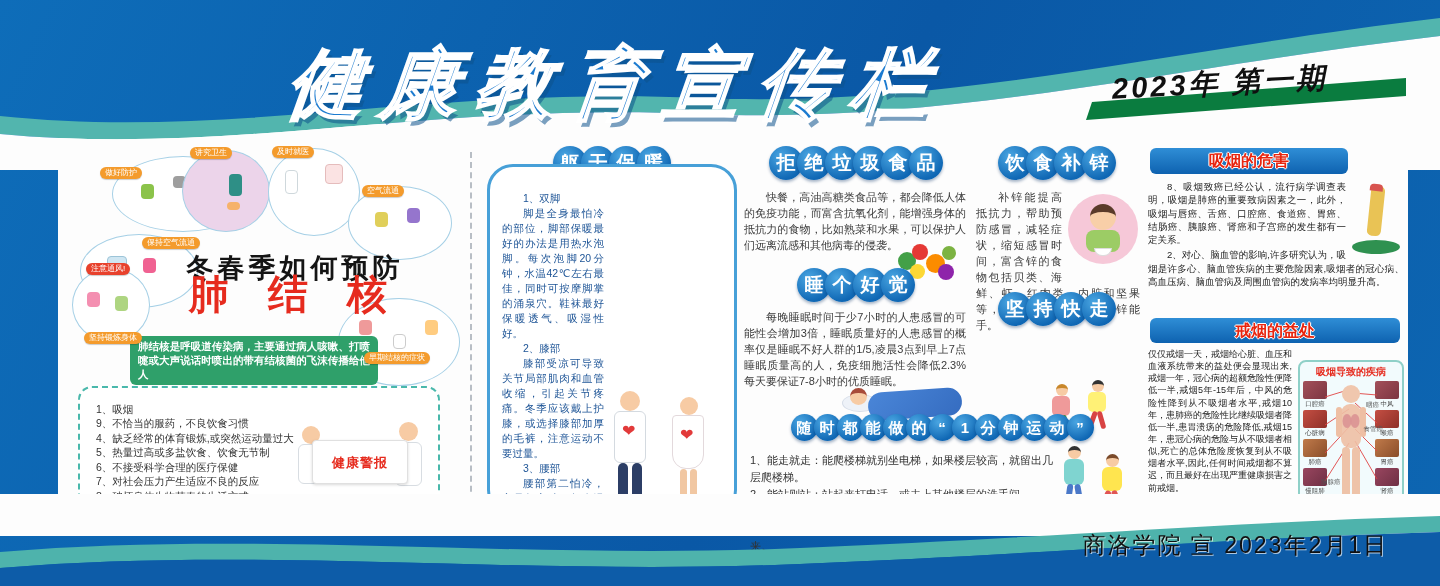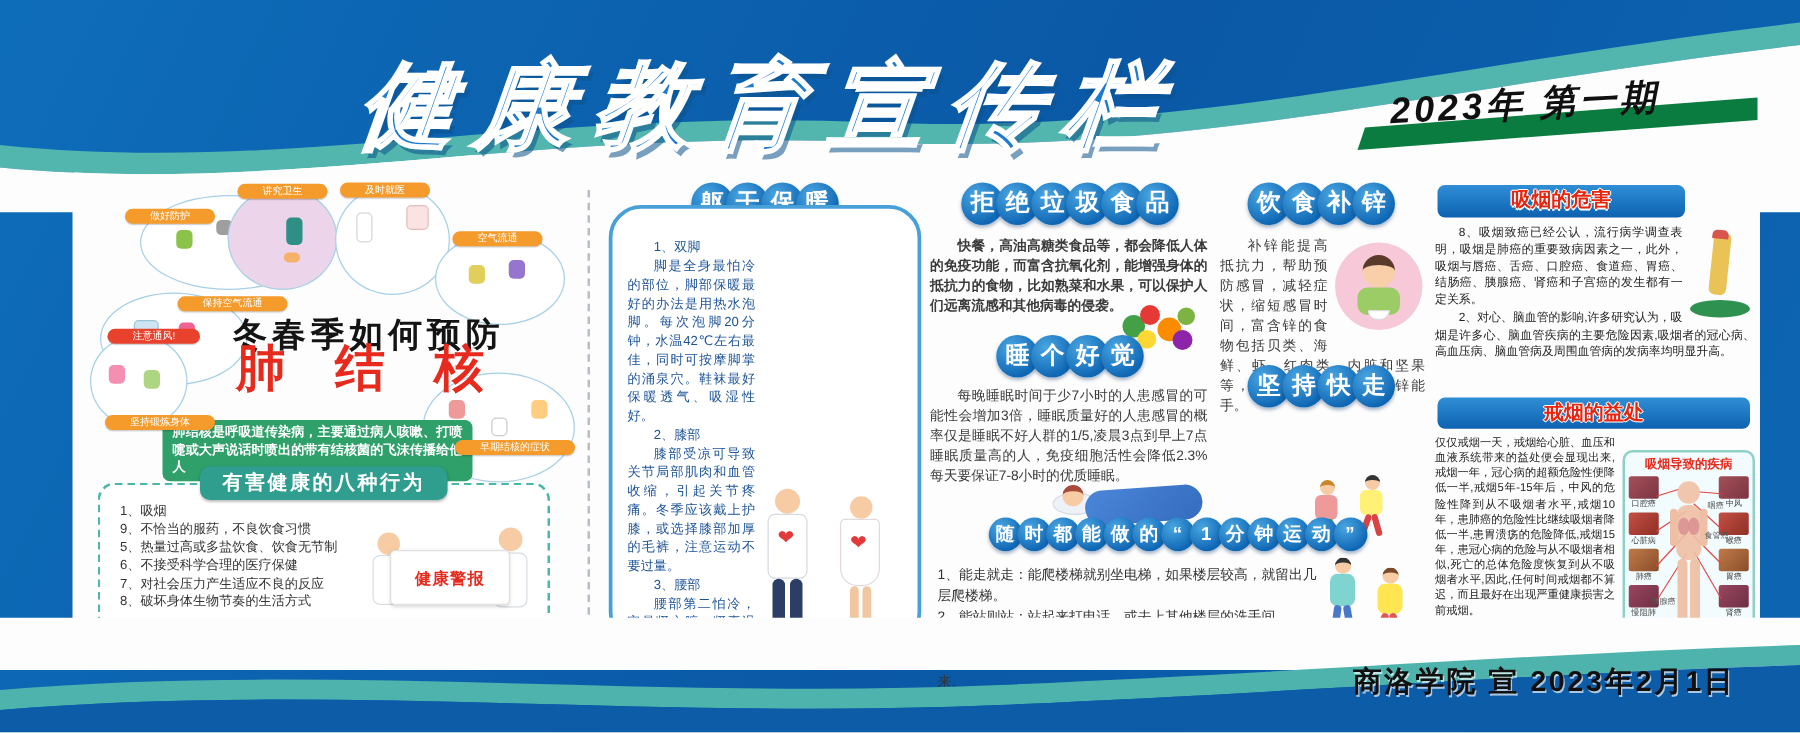--- a/index.html
+++ b/index.html
@@ -15,21 +15,21 @@
   .top-wave{position:absolute;left:0;top:0;z-index:2;pointer-events:none;}
   .bottom-wave{position:absolute;left:0;top:494px;z-index:4;pointer-events:none;}
 
   
   .main-title{position:absolute;left:288px;top:34px;width:840px;z-index:5;
     font-size:76px;font-weight:900;font-style:italic;letter-spacing:18px;white-space:nowrap;
     color:#1c7bd0;-webkit-text-stroke:2px #ffffff;
     text-shadow:4px 5px 0 rgba(13,82,140,.55);transform:skewX(-6deg);}
   .issue{position:absolute;left:1112px;top:64px;z-index:5;font-size:29px;font-weight:900;font-style:italic;
     letter-spacing:3px;color:#101010;transform:rotate(-3deg);white-space:nowrap;}
-  .footer-credit{position:absolute;right:52px;top:530px;z-index:6;font-size:23px;font-weight:700;
+  .footer-credit{position:absolute;right:52px;top:530px;z-index:6;font-size:23px;font-weight:400;
     color:#101010;letter-spacing:2px;text-shadow:1px 1px 0 rgba(255,255,255,.65);white-space:nowrap;}
 
   
   .divider{position:absolute;left:470px;top:152px;height:360px;border-left:2px dashed #b8bec5;z-index:3;}
 
   
   .hdr{position:absolute;display:flex;justify-content:center;z-index:3;}
   .hdr .cc{width:34px;height:34px;border-radius:50%;margin:0 -3px;text-align:center;line-height:34px;
     background:radial-gradient(circle at 35% 30%,#4aa6e2,#0f67b4 72%);color:#fff;font-weight:bold;font-size:19px;
     box-shadow:0 2px 3px rgba(10,50,100,.35);}
@@ -42,21 +42,21 @@
   .bar.harm{left:1150px;top:148px;width:198px;height:26px;font-size:16px;line-height:26px;}
   .bar.quit{left:1150px;top:318px;width:250px;height:25px;font-size:16px;line-height:25px;}
 
   
   .body-txt{position:absolute;z-index:3;color:#3a3a3a;font-size:11px;line-height:1.45;text-align:justify;}
   .body-txt p{margin:0;text-indent:2em;}
 
   
   .cloud{position:absolute;background:#fff;border:1.5px solid #a6d0e6;border-radius:50%;z-index:3;}
   .chip{position:absolute;z-index:4;background:#f49b2c;color:#fff;font-size:8px;line-height:1;
-    padding:2px 20px;border-radius:6px;white-space:nowrap;box-shadow:0 1px 1px rgba(0,0,0,.2);}
+    padding:2px 5px;border-radius:6px;white-space:nowrap;box-shadow:0 1px 1px rgba(0,0,0,.2);}
   .chip.red{background:#e8412c;margin-top:35px;}
   .mini{position:absolute;width:14px;}
   .mini .mh{width:9px;height:9px;border-radius:50%;background:#f7cba4;margin:0 auto;}
   .mini .mb{width:13px;height:15px;border-radius:4px;margin-top:1px;}
   .tb-prefix{position:absolute;left:150px;top:250px;width:290px;z-index:3;text-align:center;
     font-size:27px;font-weight:900;color:#141414;letter-spacing:4px;white-space:nowrap;}
   .tb-disease{position:absolute;left:168px;top:267px;width:254px;z-index:3;text-align:center;
     font-size:40px;font-weight:900;color:#e62b1e;letter-spacing:14px;white-space:nowrap;}
   .tb-banner{position:absolute;left:130px;top:336px;width:248px;z-index:3;background:#2fa06a;color:#fff;
     font-size:10.5px;font-weight:bold;line-height:1.35;border-radius:6px;padding:3px 8px;text-align:justify;}
@@ -189,24 +189,24 @@
     <span class="chip red" style="left:86px;top:228px;">注意通风!</span>
     <span class="chip" style="left:142px;top:237px;">保持空气流通</span>
     <span class="chip" style="left:84px;top:332px;">坚持锻炼身体</span>
     <span class="chip" style="left:364px;top:352px;">早期结核的症状</span>
 
     <div class="tb-prefix">冬春季如何预防</div>
     <div class="tb-disease">肺 结 核</div>
     <div class="tb-banner">肺结核是呼吸道传染病，主要通过病人咳嗽、打喷嚏或大声说话时喷出的带有结核菌的飞沫传播给他人</div>
 
     <div class="behaviors-box">
-      <div class="behaviors-title">有害健康的八种行为</div>
       <div class="behaviors-list">
           <div>1、吸烟</div>
           <div>9、不恰当的服药，不良饮食习惯</div>
+          <div>4、缺乏经常的体育锻炼,或突然运动量过大</div>
           <div>5、热量过高或多盐饮食、饮食无节制</div>
           <div>6、不接受科学合理的医疗保健</div>
           <div>7、对社会压力产生适应不良的反应</div>
           <div>8、破坏身体生物节奏的生活方式</div>
         </div>
       <div class="alert-cartoon">
         <span class="fh" style="left:6px;top:24px;width:18px;height:18px;"></span>
         <span class="fb" style="left:2px;top:42px;width:26px;height:40px;background:#fff;border:1px solid #d8dde2;"></span>
         <span class="fh" style="right:6px;top:20px;width:19px;height:19px;"></span>
         <span class="fb" style="right:2px;top:40px;width:27px;height:44px;background:#fff;border:1px solid #d8dde2;"></span>
@@ -251,21 +251,21 @@
   </div>
 
   <div class="hdr" style="left:744px;top:146px;width:224px;">
       <span class="cc">拒</span>
       <span class="cc">绝</span>
       <span class="cc">垃</span>
       <span class="cc">圾</span>
       <span class="cc">食</span>
       <span class="cc">品</span>
     </div>
-  <div class="body-txt" style="left:744px;top:190px;width:222px;font-weight:bold;">
+  <div class="body-txt" style="left:744px;top:190px;width:222px;">
     <p>快餐，高油高糖类食品等，都会降低人体的免疫功能，而富含抗氧化剂，能增强身体的抵抗力的食物，比如熟菜和水果，可以保护人们远离流感和其他病毒的侵袭。</p>
   </div>
   <div class="veggies">
     <span class="veg" style="left:2px;top:12px;width:18px;height:18px;background:#43a047;"></span>
     <span class="veg" style="left:16px;top:4px;width:16px;height:16px;background:#e53935;"></span>
     <span class="veg" style="left:30px;top:14px;width:19px;height:19px;background:#fb8c00;"></span>
     <span class="veg" style="left:46px;top:6px;width:14px;height:14px;background:#7cb342;"></span>
     <span class="veg" style="left:42px;top:24px;width:16px;height:16px;background:#8e24aa;"></span>
     <span class="veg" style="left:14px;top:24px;width:15px;height:15px;background:#fdd835;"></span>
   </div>

